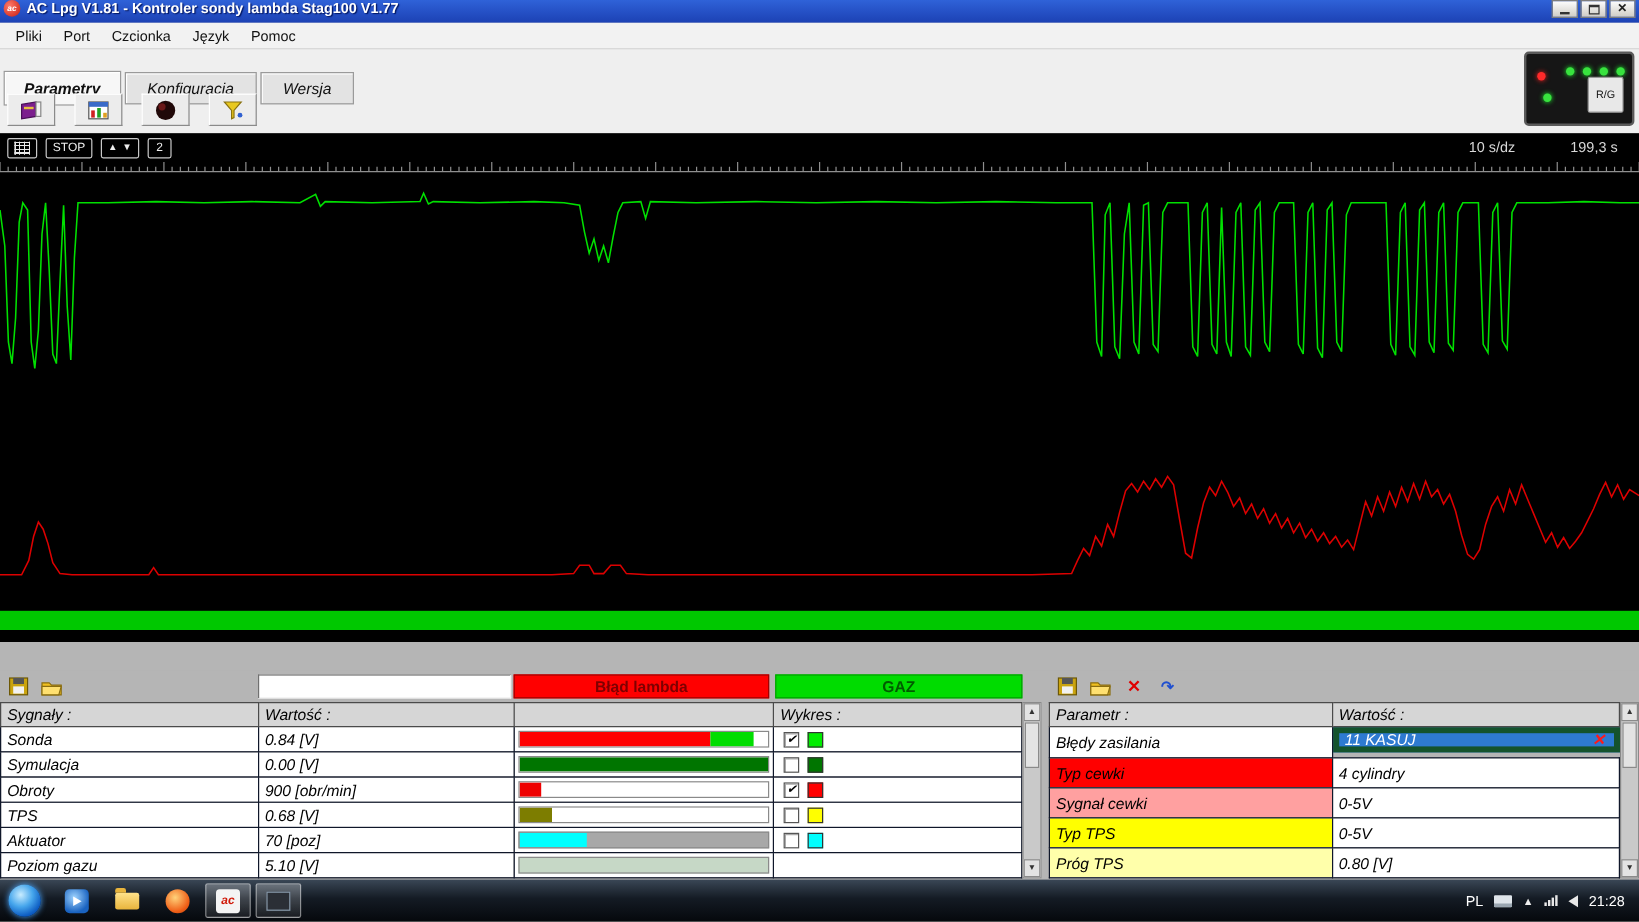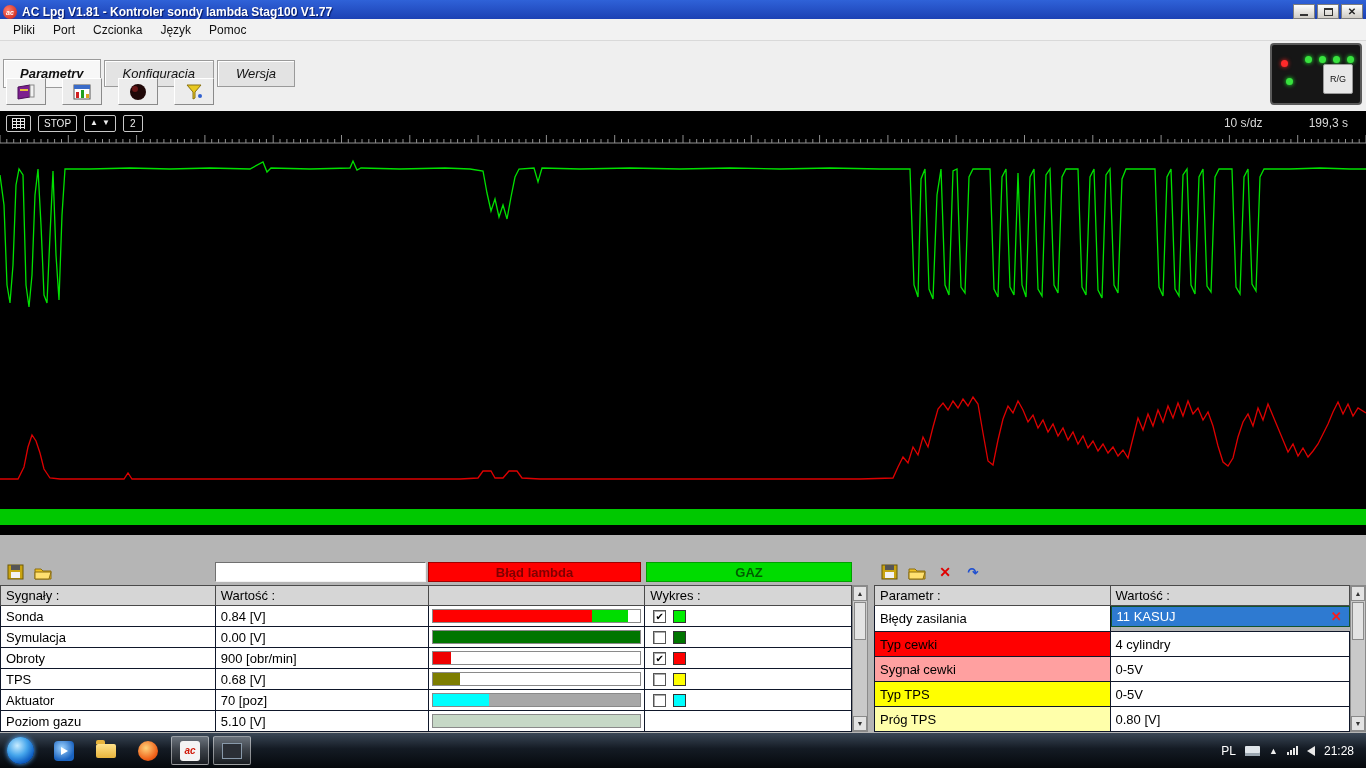--- a/index.html
+++ b/index.html
@@ -1,21 +1,21 @@
 <!DOCTYPE html>
 <html><head>
 <meta charset="utf-8">
 <style>
   *{margin:0;padding:0;box-sizing:border-box;}
   html,body{width:1366px;height:768px;overflow:hidden;}
   body{font-family:"Liberation Sans",sans-serif;font-size:12px;background:#b5b5b5;}
   .screen{width:1366px;height:768px;display:flex;flex-direction:column;}
 
   
-  .titlebar{height:19px;background:linear-gradient(#2f62d8,#1c41b4);display:flex;align-items:flex-end;padding:0 3px;color:#fff;flex:0 0 auto;}
+  .titlebar{height:19px;background:linear-gradient(#2f62d8,#1c41b4);display:flex;align-items:flex-start;padding:0 3px;color:#fff;flex:0 0 auto;}
   .title-icon{width:14px;height:14px;border-radius:50%;background:radial-gradient(circle at 35% 35%,#ff7a6a,#c61b0e);color:#fff;font-size:7px;font-weight:bold;display:flex;align-items:center;justify-content:center;margin-right:5px;font-style:italic;}
   .title-text{font-weight:bold;font-size:12px;flex:1;text-shadow:1px 1px 1px #00145e;white-space:nowrap;}
   .win-btn{width:22px;height:15px;background:linear-gradient(#fdfdfd,#cfccc5);border:1px solid #7d7d7d;margin-left:2px;display:flex;align-items:center;justify-content:center;color:#222;cursor:default;}
   .glyph-min{width:8px;height:2px;background:#333;margin-top:7px;}
   .glyph-max{width:9px;height:8px;border:1px solid #333;border-top-width:2px;}
   .glyph-close{font-size:10px;font-weight:bold;line-height:10px;}
 
   
   .menubar{height:22px;background:#f2f2f2;display:flex;align-items:center;padding-left:4px;border-bottom:1px solid #d9d9d9;flex:0 0 auto;}
   .menu-item{padding:2px 9px;color:#111;}
@@ -47,31 +47,31 @@
   .panels{height:174px;display:flex;background:#b5b5b5;flex:0 0 auto;}
   .left-panel{width:868px;display:flex;flex-direction:column;}
   .right-panel{width:492px;margin-left:6px;display:flex;flex-direction:column;}
   .panel-toolbar{height:26px;position:relative;display:flex;align-items:center;gap:6px;padding:0 4px;}
   .icon-btn{width:22px;height:20px;display:flex;align-items:center;justify-content:center;background:transparent;}
   .lp-input{position:absolute;left:215px;top:3px;width:211px;height:20px;background:#fff;border:1px solid;border-color:#707070 #f2f2f2 #f2f2f2 #707070;font-size:12px;padding:0 3px;}
   .badge{position:absolute;top:3px;height:20px;display:flex;align-items:center;justify-content:center;font-weight:bold;font-size:13px;}
   .badge-error{left:428px;width:213px;background:#ff0000;color:#7e0000;border:1px solid #a00000;}
   .badge-gas{left:646px;width:206px;background:#00dc00;color:#005c00;border:1px solid #00a000;}
   .table-row-wrap{display:flex;}
-  table{border-collapse:collapse;table-layout:fixed;font-size:13px;}
+  table{border-collapse:collapse;table-layout:fixed;font-size:13px;font-style:italic;}
   th{height:20px;background:#d6d6d6;border:1px solid #4a4a4a;text-align:left;padding:0 5px;font-weight:normal;color:#000;}
   td{height:21px;border:1px solid #0f172a;padding:0 5px;background:#fff;color:#000;overflow:hidden;white-space:nowrap;}
   .barcell{padding:2px 3px;}
   .sigbar{height:14px;border:1px solid #8a8a8a;display:flex;overflow:hidden;}
   .sigbar span{height:100%;display:block;}
   .wykcell{padding:0 8px;}
   .wykwrap{display:flex;align-items:center;gap:7px;}
   .cb{width:13px;height:13px;background:#fff;border:1px solid #555;box-shadow:inset 1px 1px 0 #aaa;font-size:10px;line-height:12px;text-align:center;color:#000;display:inline-block;}
   .swatch{width:13px;height:13px;border:1px solid #333;display:inline-block;}
-  .valcell.selected{background:#2e7ad1;color:#fff;display:flex;align-items:center;justify-content:space-between;border:1px solid #14532d;}
+  .valcell.selected{background:#2e7ad1;color:#fff;display:flex;align-items:center;justify-content:space-between;border:5px solid #14532d;}
   .delx{color:#ff1a1a;font-weight:bold;font-size:13px;padding-right:2px;}
   .scrollbar{width:16px;background:#c9c9c9;border:1px solid #8a8a8a;display:flex;flex-direction:column;justify-content:space-between;}
   .sb-btn{height:15px;background:#e3e3e3;border:1px solid #8a8a8a;font-size:7px;display:flex;align-items:center;justify-content:center;color:#333;}
   .sb-thumb{height:38px;background:#e3e3e3;border:1px solid #8a8a8a;margin:1px;}
   .sb-track{flex:1;display:flex;flex-direction:column;}
 
   
   .taskbar{height:35px;background:linear-gradient(#3a4756,#141b24 45%,#05080c);display:flex;align-items:center;color:#fff;flex:0 0 auto;}
   .start-orb{width:27px;height:27px;border-radius:50%;margin:0 9px 0 7px;background:radial-gradient(circle at 38% 32%,#c8ecff,#46a6ec 40%,#0d5cc2 72%,#063a80);box-shadow:0 0 5px #4ea8ff;}
   .task-icon{width:38px;height:29px;display:flex;align-items:center;justify-content:center;border-radius:2px;margin:0 2px;}

